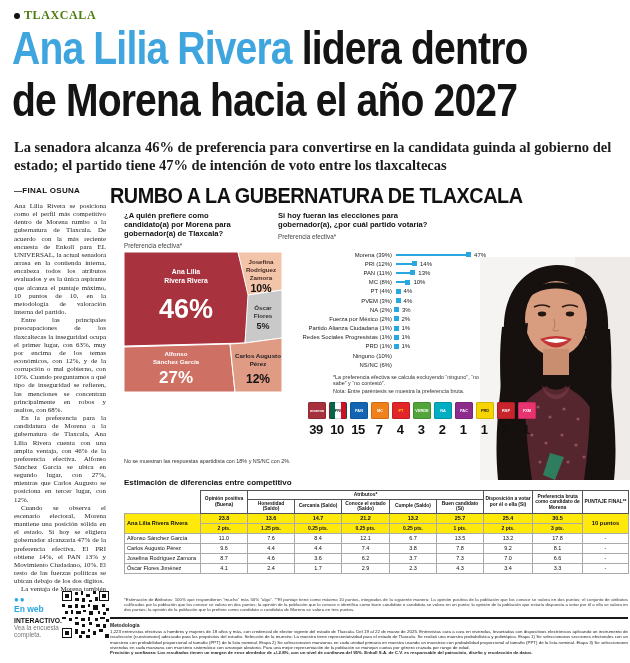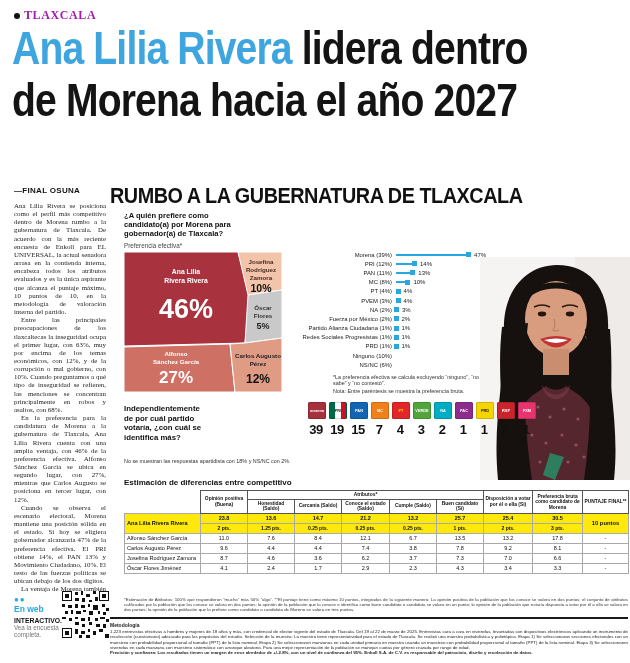--- a/index.html
+++ b/index.html
@@ -2,21 +2,21 @@
 <html><head>
 <meta charset="utf-8">
 <style>
   html,body{margin:0;padding:0;background:#e9e9e9;}
   #page{position:relative;width:630px;height:663px;background:#ffffff;overflow:hidden;
         font-family:"Liberation Sans",sans-serif;color:#1a1a1a;}
   .abs{position:absolute;}
 
   
   .kicker{left:14px;top:8px;font-family:"Liberation Serif",serif;font-weight:bold;
-          font-size:12px;letter-spacing:.6px;color:#a21caf;}
+          font-size:12px;letter-spacing:.6px;color:#4d7c0f;}
   .kicker .dot{display:inline-block;width:6px;height:6px;border-radius:50%;background:#111;
                margin-right:4px;vertical-align:middle;}
   .headline{left:12px;top:22px;width:740px;font-weight:700;font-size:46px;line-height:52px;
             letter-spacing:-1px;color:#141414;transform:scaleX(.85);transform-origin:left top;
             white-space:nowrap;}
   .headline .hl{color:#3fa5df;}
   .subhead{left:14px;top:139px;width:606px;font-family:"Liberation Serif",serif;
            font-weight:bold;font-size:14.5px;line-height:17.5px;color:#1c1c1c;}
   .byline{left:14px;top:186px;font-size:8px;font-weight:bold;letter-spacing:.3px;color:#111;}
 
@@ -93,20 +93,21 @@
 
   <div class="abs kicker">
     <span class="dot"></span><span>TLAXCALA</span>
   </div>
 
   <div class="abs headline">
     <div><span class="hl">Ana Lilia Rivera</span><span> lidera dentro</span></div>
     <div>de Morena hacia el año 2027</div>
   </div>
 
+  <div class="abs subhead">La senadora alcanza 46% de preferencia para convertirse en la candidata guinda al gobierno del estado; el partido tiene 47% de intención de voto entre los tlaxcaltecas</div>
   <div class="abs byline">—FINAL OSUNA</div>
 
   <div class="abs article">
       <p>Ana Lilia Rivera se posiciona como el perfil más competitivo dentro de Morena rumbo a la gubernatura de Tlaxcala. De acuerdo con la más reciente encuesta de Enkoll para EL UNIVERSAL, la actual senadora arrasa en la contienda interna, encabeza todos los atributos evaluados y es la única aspirante que alcanza el puntaje máximo, 10 puntos de 10, en la metodología de valoración interna del partido.</p>
       <p>Entre las principales preocupaciones de los tlaxcaltecas la inseguridad ocupa el primer lugar, con 63%, muy por encima de los temas económicos, con 12%, y de la corrupción o mal gobierno, con 10%. Cuando preguntamos a qué tipo de inseguridad se refieren, las menciones se concentran principalmente en robos y asaltos, con 68%.</p>
       <p>En la preferencia para la candidatura de Morena a la gubernatura de Tlaxcala, Ana Lilia Rivera cuenta con una amplia ventaja, con 46% de la preferencia efectiva. Alfonso Sánchez García se ubica en segundo lugar, con 27%, mientras que Carlos Augusto se posiciona en tercer lugar, con 12%.</p>
       <p>Cuando se observa el escenario electoral, Morena mantiene una posición sólida en el estado. Si hoy se eligiera gobernador alcanzaría 47% de la preferencia efectiva. El PRI obtiene 14%, el PAN 13% y Movimiento Ciudadano, 10%. El resto de las fuerzas políticas se ubican debajo de los dos dígitos.</p>
       <p>La ventaja de Morena también se refleja en la identidad partidista, con 39% de afinidad entre los tlaxcaltecas. El PRI registra 11%, el PAN 10% y Movimiento Ciudadano 7%. PT alcanza 4%, el PVEM 3% y 18% se declara apartidista. ●</p>
     </div>
 
@@ -174,20 +175,24 @@
         <rect x="12" y="31" width="2" height="2"></rect>
     </g>
   </svg>
 
   <div class="abs ig-title">RUMBO A LA GUBERNATURA DE TLAXCALA</div>
 
   <div class="abs question q1">
     <div>¿A quién prefiere como candidato(a) por Morena para gobernador(a) de Tlaxcala?</div>
     <div class="note">Preferencia efectiva*</div>
   </div>
+  <div class="abs question q2">
+    <div>Si hoy fueran las elecciones para gobernador(a), ¿por cuál partido votaría?</div>
+    <div class="note">Preferencia efectiva*</div>
+  </div>
 
   <svg class="abs mosaic" width="158" height="140" viewBox="0 0 158 140">
     <polygon points="0,0 114,0 126,44 121,91 0,94" stroke="#fff" stroke-width="1" fill="#A8333E"></polygon>
     <polygon points="114,0 158,0 158,38 124,43" stroke="#fff" stroke-width="1" fill="#F2C4A9"></polygon>
     <polygon points="124,43 158,38 158,86 121,91" stroke="#fff" stroke-width="1" fill="#C9C9C9"></polygon>
     <polygon points="0,95 106,92 111,140 0,140" stroke="#fff" stroke-width="1" fill="#CE7164"></polygon>
     <polygon points="106,92 121,91 158,86 158,140 111,140" stroke="#fff" stroke-width="1" fill="#E09B85"></polygon>
 
     <text x="62" y="22" text-anchor="middle" font-size="6.8" font-weight="bold" fill="#fff">Ana Lilia</text>
     <text x="62" y="31" text-anchor="middle" font-size="6.8" font-weight="bold" fill="#fff">Rivera Rivera</text>
@@ -310,29 +315,28 @@
         <circle cx="60" cy="205" r="1.6"></circle>
         <circle cx="88" cy="205" r="1.6"></circle>
         <circle cx="104" cy="200" r="1.6"></circle>
     </g>
     <path d="M62,128 C70,141 82,141 90,128 C87,147 65,147 62,128 Z" fill="#6b3340"></path>
     <polygon points="70,196 84,200 75,223 63,218" fill="#2f7d5f"></polygon>
     <path d="M22,70 C16,120 26,172 24,223 L52,223 C44,168 42,118 48,66 Z" fill="#16100f"></path>
     <path d="M130,72 C134,122 128,172 132,223 L104,223 C112,168 112,118 105,72 Z" fill="#16100f"></path>
   </svg>
 
-  <div class="abs pid-q">Independientemente de por cuál partido votaría, ¿con cuál se identifica más?</div>
   <div class="abs pid-logos">
       <div class="pcell">
         <div class="plogo" style="background: rgb(166, 48, 60); color: rgb(255, 255, 255);">morena</div>
         <div class="pnum">39</div>
       </div>
       <div class="pcell">
         <div class="plogo" style="background: linear-gradient(90deg, rgb(0, 104, 71) 0px, rgb(0, 104, 71) 33%, rgb(255, 255, 255) 33%, rgb(255, 255, 255) 66%, rgb(206, 17, 38) 66%, rgb(206, 17, 38) 100%); color: rgb(26, 26, 26);">PRI</div>
-        <div class="pnum">19</div>
+        <div class="pnum">10</div>
       </div>
       <div class="pcell">
         <div class="plogo" style="background: rgb(20, 100, 180); color: rgb(255, 255, 255);">PAN</div>
         <div class="pnum">15</div>
       </div>
       <div class="pcell">
         <div class="plogo" style="background: rgb(240, 128, 25); color: rgb(255, 255, 255);">MC</div>
         <div class="pnum">7</div>
       </div>
       <div class="pcell">

